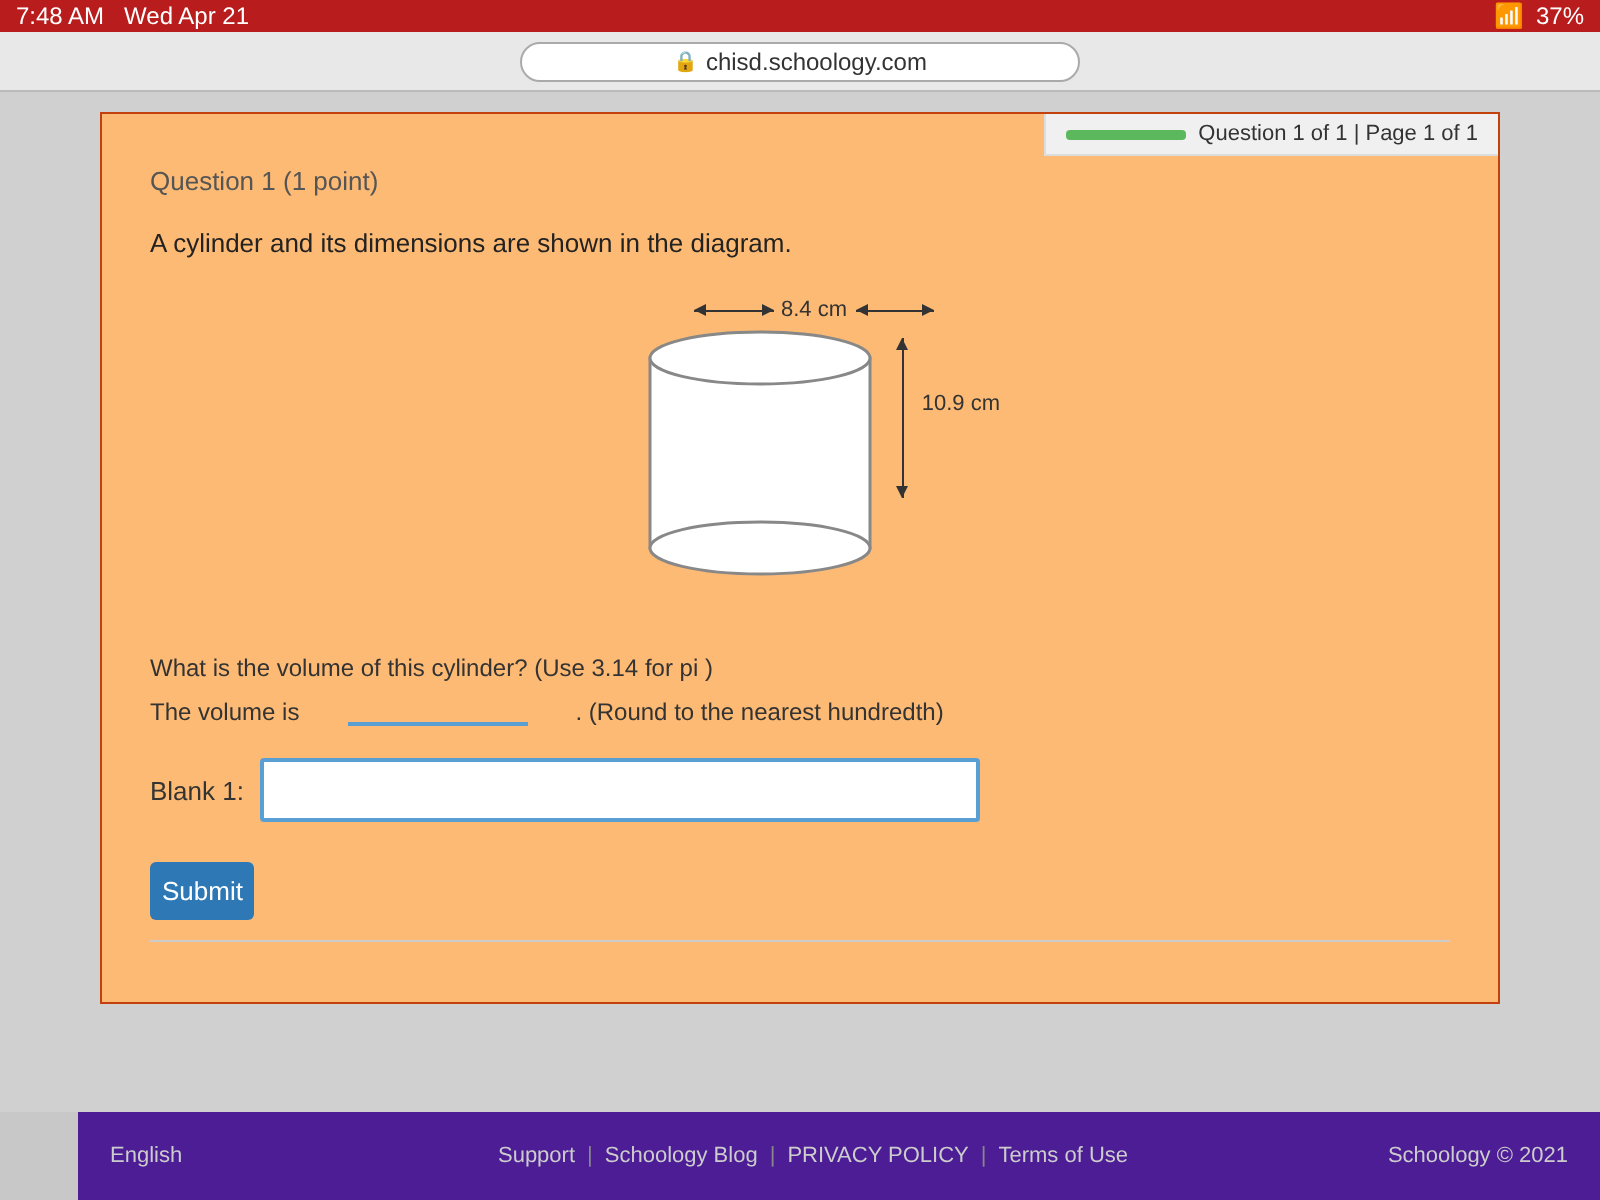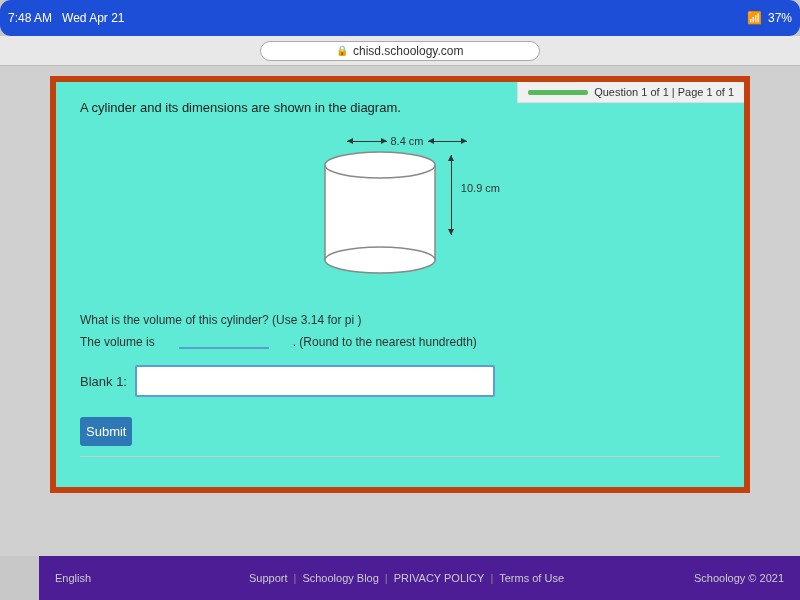--- a/index.html
+++ b/index.html
@@ -8,30 +8,29 @@
       background: #c8c8c8;
       width: 800px;
       height: 600px;
       overflow: hidden;
       display: flex;
       flex-direction: column;
     }
 
     
     .status-bar {
-      background: #1d4ed8;
+      background: #b91c1c;
       color: #fff;
       font-size: 12px;
       padding: 2px 8px;
       display: flex;
       justify-content: space-between;
       align-items: center;
-      height: 36px;
+      height: 16px;
       flex-shrink: 0;
-      border-radius: 11px;
     }
     .status-left { display: flex; gap: 10px; }
     .status-right { display: flex; gap: 6px; align-items: center; }
 
     
     .browser-bar {
       background: #e8e8e8;
       height: 30px;
       display: flex;
       align-items: center;
@@ -60,22 +59,22 @@
       background: #d0d0d0;
       display: flex;
       align-items: flex-start;
       justify-content: center;
       padding: 10px;
       overflow: hidden;
     }
 
     
     .question-card {
-      background: #5eead4;
-      border: 6px solid #c2410c;
+      background: #fdba74;
+      border: 1px solid #c2410c;
       width: 700px;
       padding: 18px 24px 30px 24px;
       position: relative;
     }
 
     
     .progress-bar-area {
       position: absolute;
       top: 0;
       right: 0;
@@ -323,20 +322,24 @@
 <div class="main-content">
   <div class="question-card">
 
     
     <div class="progress-bar-area">
       <div class="progress-green-bar"></div>
       <span>Question 1 of 1 | Page 1 of 1</span>
     </div>
 
     
+    <div class="question-header">
+      <span>Question 1</span>
+      <span>(1 point)</span>
+    </div>
 
     
     <div class="question-text">A cylinder and its dimensions are shown in the diagram.</div>
 
     
     <div class="diagram-container">
       <div class="cylinder-wrapper">
 
         <div class="width-arrow">
           <div class="arrow-line"></div>

